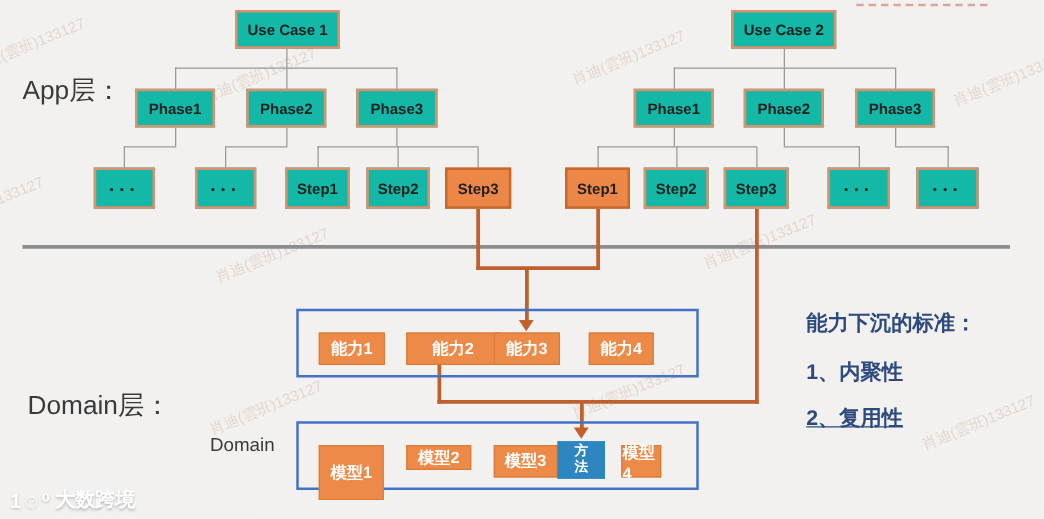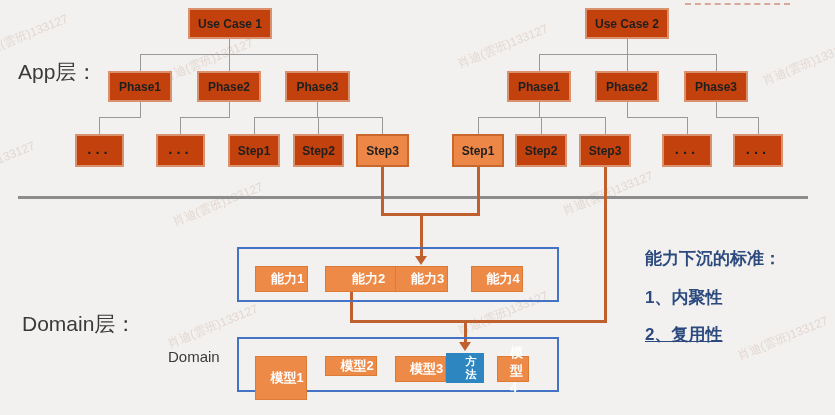--- a/index.html
+++ b/index.html
@@ -1,41 +1,41 @@
 <!DOCTYPE html>
 <html><head>
 <meta charset="utf-8">
 <style>
   html,body{margin:0;padding:0;}
   body{font-family:"Liberation Sans","DejaVu Sans",sans-serif;}
   #stage{position:relative;width:835px;height:415px;background:#f2f1ef;overflow:hidden;}
 
   
-  .box{position:absolute;background:#c2410c;border:2px solid #d9916e;box-sizing:border-box;
+  .box{position:absolute;background:#14b8a6;border:2px solid #d9916e;box-sizing:border-box;
        display:flex;align-items:center;justify-content:center;
        font-size:12px;font-weight:bold;color:#1f1f1f;}
   .box.hl{background:#ec8747;border-color:#c9682c;}
   .box.dots{font-size:15px;letter-spacing:4px;padding-bottom:4px;}
 
   
   .gline{position:absolute;background:#999999;}
   .divider{position:absolute;background:#8c8c8c;}
 
   
   .oline{position:absolute;background:#c1602f;}
   .oarrow{position:absolute;width:0;height:0;border-left:6px solid transparent;
           border-right:6px solid transparent;border-top:9px solid #c1602f;}
 
   
   .bluebox{position:absolute;border:2px solid #4472c4;box-sizing:border-box;background:transparent;}
 
   
   .cap{position:absolute;background:#ed8a47;border:1px solid #da7b36;box-sizing:border-box;
        display:flex;align-items:center;justify-content:center;
-       color:#ffffff;font-size:13px;font-weight:bold;padding-left:12px;}
+       color:#ffffff;font-size:13px;font-weight:bold;}
   .cap.method{background:#2e86c1;border-color:#2e86c1;font-size:11px;line-height:1.2;
               white-space:pre-line;text-align:center;}
 
   
   .layer-label{position:absolute;font-size:21px;color:#3a3a3a;}
   .small-label{position:absolute;font-size:15px;color:#3a3a3a;}
   .criteria{position:absolute;font-size:17px;font-weight:bold;color:#2c4a7e;}
 
   
   .wm{position:absolute;color:rgba(185,135,115,0.25);font-size:12px;
@@ -146,14 +146,18 @@
   <div class="cap" style="left:325px;top:356px;width:52px;height:20px;">模型2</div>
   <div class="cap" style="left:395px;top:356px;width:51px;height:26px;">模型3</div>
   <div class="cap method" style="left:446px;top:353px;width:38px;height:30px;">方
 法</div>
   <div class="cap" style="left:497px;top:356px;width:32px;height:26px;">模型4</div>
 
   <div class="criteria" style="left:645px;top:247px;">能力下沉的标准：</div>
   <div class="criteria" style="left:645px;top:286px;">1、内聚性</div>
   <div class="criteria" style="left:645px;top:323px;text-decoration:underline;">2、复用性</div>
 
+  <div class="brand" style="left:8px;top:390px;">
+    <span>1☺⁰</span>
+    <span>大数跨境</span>
+  </div>
 
 </div>
 
 </body></html>

